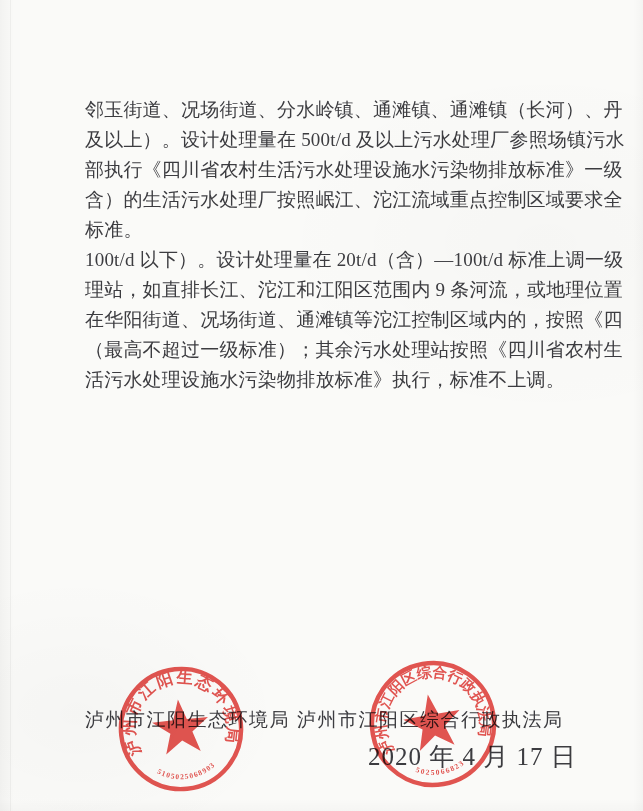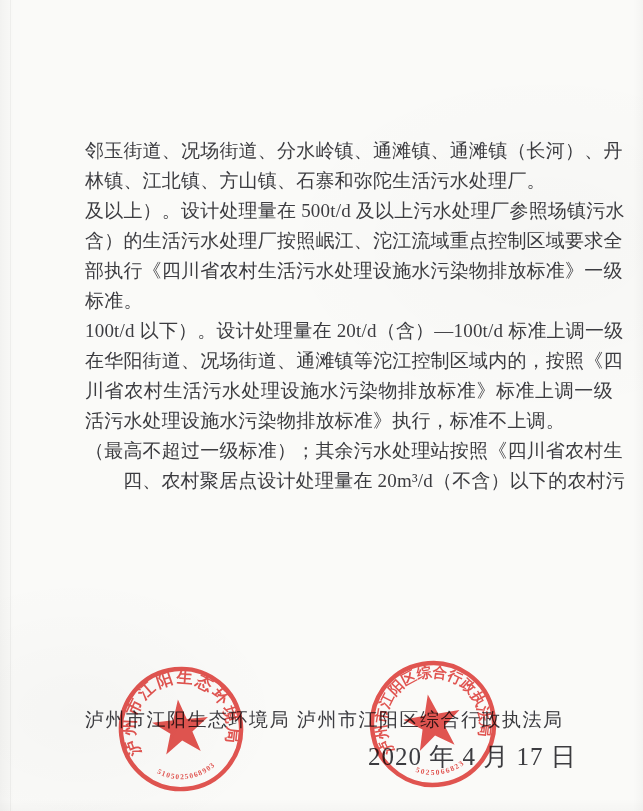--- a/index.html
+++ b/index.html
@@ -22,21 +22,20 @@
   }
   .scan-line {
     position: absolute; left: 10px; top: 0; bottom: 0; width: 1px;
     background: rgba(60,60,60,0.05);
   }
   .text-block {
     position: absolute;
     left: 85px; top: 95px; width: 528px;
     color: #3c3c40;
     font-size: 19px;
-    margin-top: 41px;
   }
   .line {
     height: 30px; line-height: 30px;
     white-space: nowrap;
     text-align: justify;
     text-align-last: justify;
     letter-spacing: 0.2px;
   }
   .line.no-fill { text-align-last: left; }
   .line.indent { text-indent: 2em; }
@@ -66,31 +65,29 @@
 </style>
 </head>
 <body>
 
 <div class="page">
   <div class="scan-line"></div>
 
   <div class="text-block">
 
   <div class="line">邻玉街道、况场街道、分水岭镇、通滩镇、通滩镇（长河）、丹</div>
-      <div class="line no-fill">林镇、江北镇、方山镇、石寨和弥陀生活污水处理厂。</div>
       <div class="line">及以上）。设计处理量在 500t/d 及以上污水处理厂参照场镇污水</div>
+      <div class="line">部执行《四川省农村生活污水处理设施水污染物排放标准》一级</div>
       <div class="line">含）的生活污水处理厂按照岷江、沱江流域重点控制区域要求全</div>
-      <div class="line">部执行《四川省农村生活污水处理设施水污染物排放标准》一级</div>
       <div class="line no-fill">标准。</div>
       <div class="line">100t/d 以下）。设计处理量在 20t/d（含）—100t/d 标准上调一级</div>
+      <div class="line">理站，如直排长江、沱江和江阳区范围内 9 条河流，或地理位置</div>
       <div class="line">在华阳街道、况场街道、通滩镇等沱江控制区域内的，按照《四</div>
-      <div class="line">川省农村生活污水处理设施水污染物排放标准》标准上调一级</div>
+      <div class="line">（最高不超过一级标准）；其余污水处理站按照《四川省农村生</div>
       <div class="line no-fill">活污水处理设施水污染物排放标准》执行，标准不上调。</div>
-      <div class="line">（最高不超过一级标准）；其余污水处理站按照《四川省农村生</div>
-      <div class="line indent">四、农村聚居点设计处理量在 20m³/d（不含）以下的农村污</div>
     </div>
 
   <div class="footer-org left">泸州市江阳生态环境局</div>
   <div class="footer-org right">泸州市江阳区综合行政执法局</div>
   <div class="footer-date">2020 年 4 月 17 日</div>
 
   <svg class="seal left" width="128" height="128" viewBox="0 0 130 130">
     <defs>
       <path id="arcL" d="M 22.4 84.9 A 47 47 0 1 1 107.6 84.9" fill="none"></path>
       <path id="codeL" d="M 34.3 105.7 A 51 51 0 0 0 95.7 105.7" fill="none"></path>

